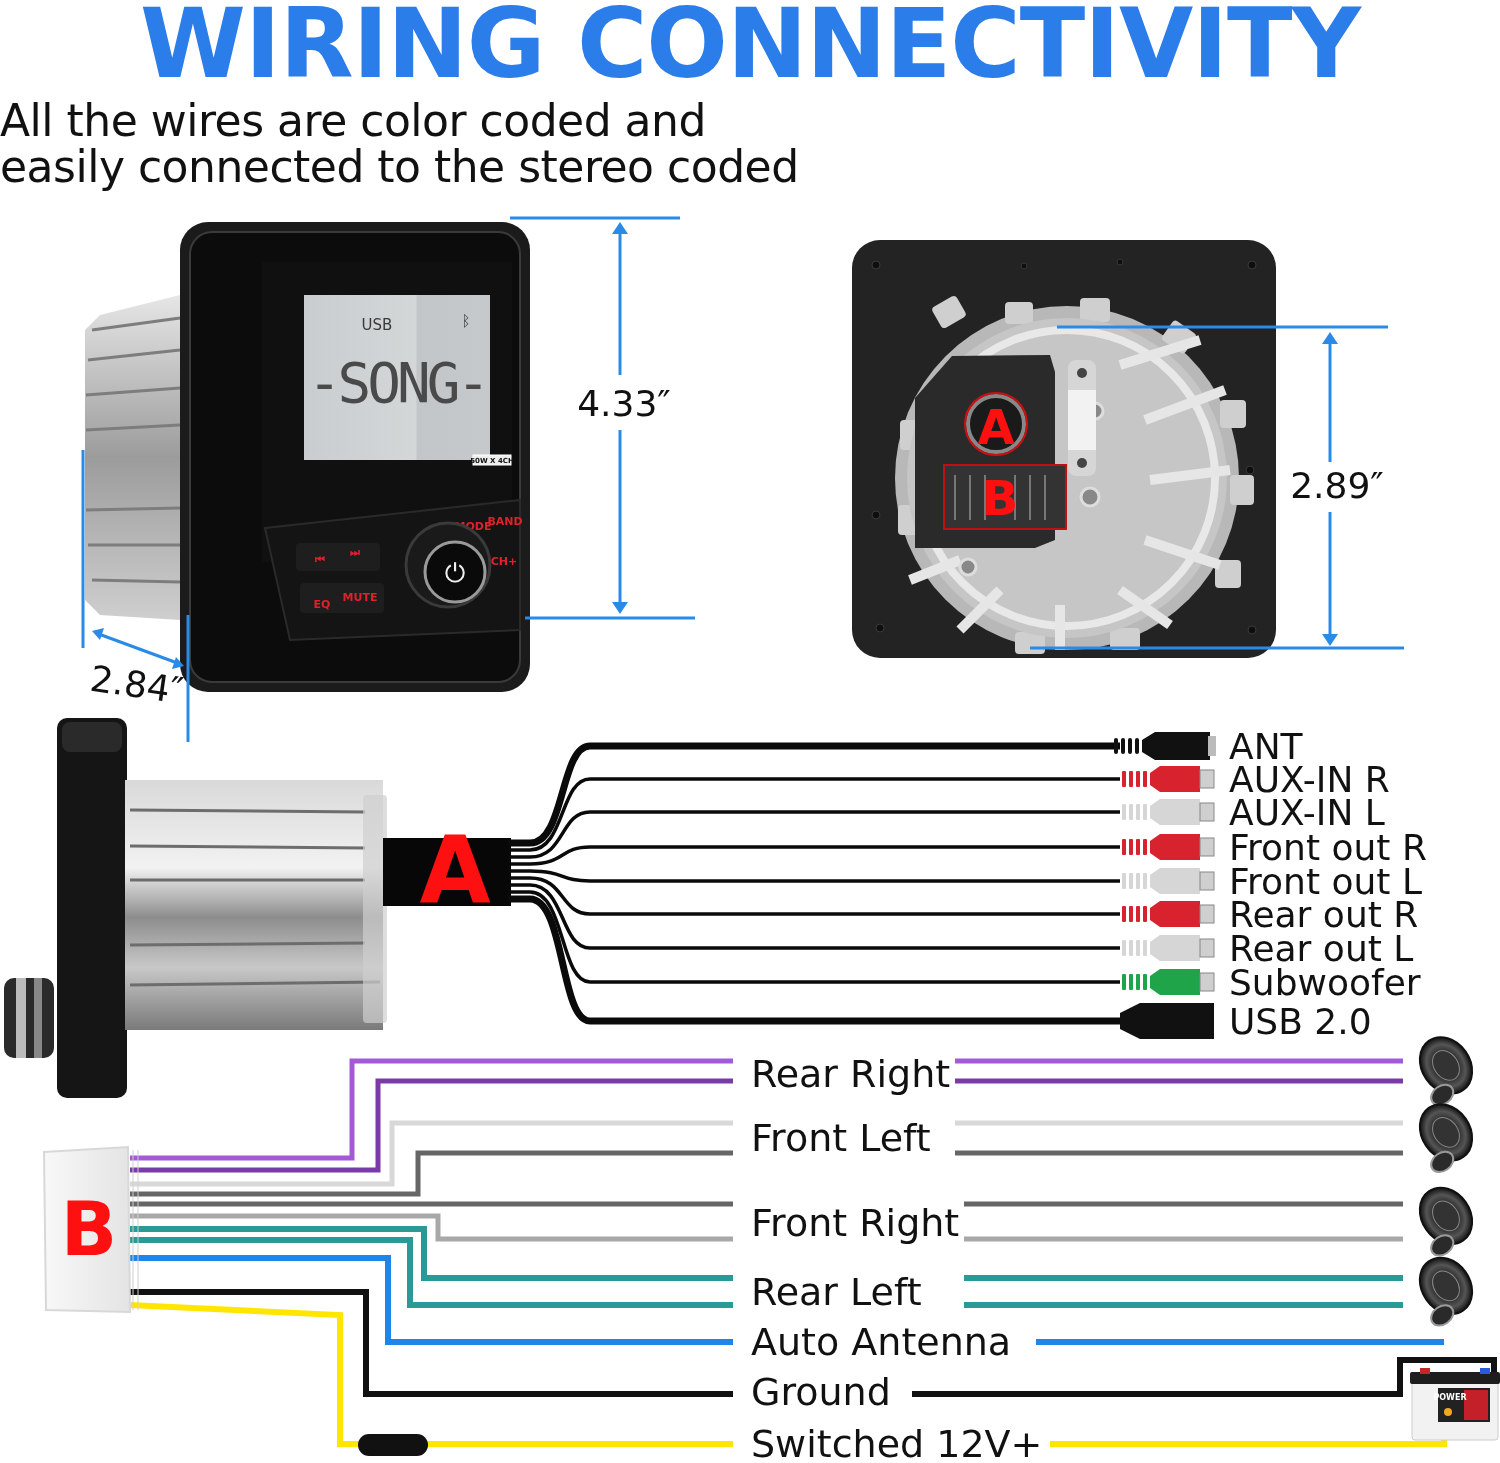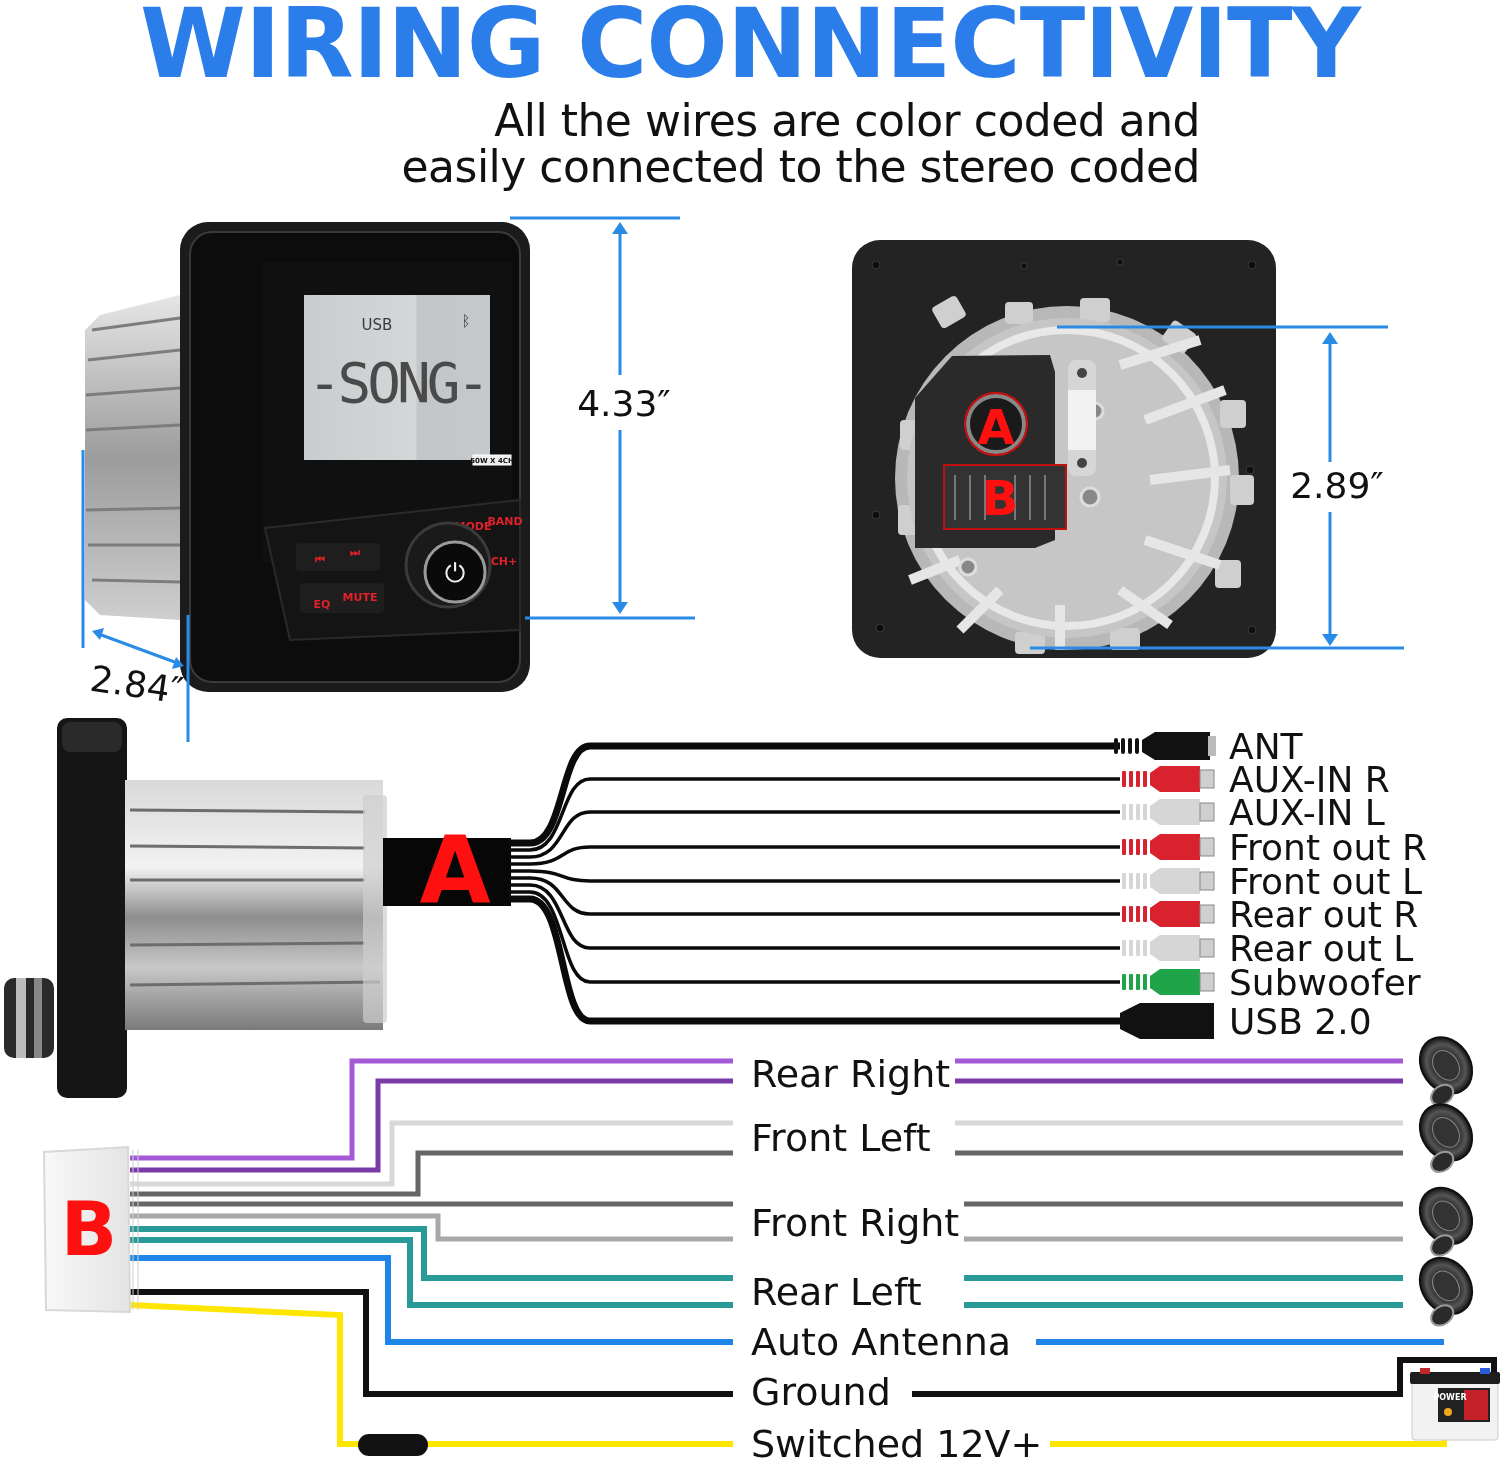--- a/index.html
+++ b/index.html
@@ -1,19 +1,19 @@
 <!DOCTYPE html>
 <html><head>
 <meta charset="utf-8">
 <style>
   html, body { margin: 0; padding: 0; background: #ffffff; }
   body { width: 1500px; height: 1463px; position: relative; overflow: hidden; font-family: "DejaVu Sans", sans-serif; }
   #stage { position: absolute; left: 0; top: 0; width: 1500px; height: 1463px; }
   .title { position: absolute; left: 0; width: 1500px; top: -12px; text-align: center; font-family: "DejaVu Sans", sans-serif; font-weight: 900; font-size: 96px; letter-spacing: -1px; color: #2b7de9; transform: scaleY(1.0); }
-  .subtitle { position: absolute; left: 0; width: 1200px; top: 98px; text-align: right; font-family: "DejaVu Sans", sans-serif; font-size: 44px; line-height: 46px; color: #111; letter-spacing: -0.5px; }
+  .subtitle { position: absolute; left: 0; width: 1200px; top: 98px; text-align: left; font-family: "DejaVu Sans", sans-serif; font-size: 44px; line-height: 46px; color: #111; letter-spacing: -0.5px; }
   .lbl { font-family: "DejaVu Sans", sans-serif; fill: #111; }
   .dim { font-family: "DejaVu Sans", sans-serif; fill: #111; font-size: 36px; }
 </style>
 </head>
 <body>
 
 <div class="title">WIRING CONNECTIVITY</div>
 <div class="subtitle">
   <div>All the wires are color coded and</div>
   <div>easily connected to the stereo coded</div>

